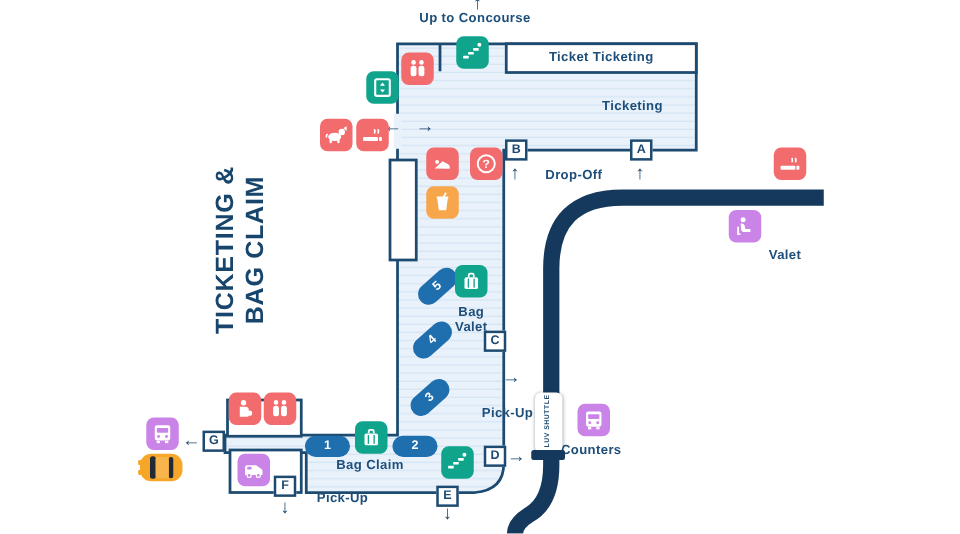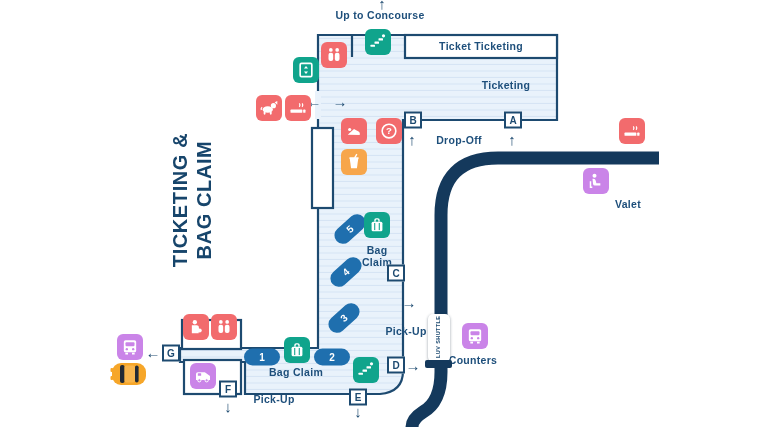--- a/index.html
+++ b/index.html
@@ -75,21 +75,21 @@
     <rect x="10" y="5" width="4.6" height="18" rx="2" fill="#222a35"></rect>
     <rect x="25" y="5.5" width="3.6" height="17" rx="1.8" fill="#222a35"></rect>
     <rect x="14.5" y="5.5" width="10.5" height="17" rx="2" fill="#f8b54d"></rect>
   </svg>
 
 <div class="lbl" style="color: rgb(30, 79, 123); left: 380px; top: 15px;">Up to Concourse</div>
     <div class="lbl" style="color: rgb(30, 79, 123); left: 481px; top: 46px;">Ticket Ticketing</div>
     <div class="lbl" style="color: rgb(30, 79, 123); left: 506px; top: 85px;">Ticketing</div>
     <div class="lbl" style="color: rgb(30, 79, 123); left: 459px; top: 140px;">Drop-Off</div>
     <div class="lbl" style="color: rgb(30, 79, 123); left: 377px; top: 256px;">Bag
-Claim</div>
+Valet</div>
     <div class="lbl" style="color: rgb(30, 79, 123); left: 296px; top: 372px;">Bag Claim</div>
     <div class="lbl" style="color: rgb(30, 79, 123); left: 406px; top: 331px;">Pick-Up</div>
     <div class="lbl" style="color: rgb(30, 79, 123); left: 274px; top: 399px;">Pick-Up</div>
     <div class="lbl" style="color: rgb(30, 79, 123); left: 596px; top: 204px; margin-left: 32px;">Valet</div>
     <div class="lbl" style="color: rgb(30, 79, 123); left: 473px; top: 360px;">Counters</div>
     <div class="door" style="border-color: rgb(29, 74, 112); color: rgb(29, 74, 112); left: 513px; top: 120px;">A</div>
     <div class="door" style="border-color: rgb(29, 74, 112); color: rgb(29, 74, 112); left: 413px; top: 120px;">B</div>
     <div class="door" style="border-color: rgb(29, 74, 112); color: rgb(29, 74, 112); left: 396px; top: 273px;">C</div>
     <div class="door" style="border-color: rgb(29, 74, 112); color: rgb(29, 74, 112); left: 396px; top: 365px;">D</div>
     <div class="door" style="border-color: rgb(29, 74, 112); color: rgb(29, 74, 112); left: 358px; top: 397px;">E</div>

